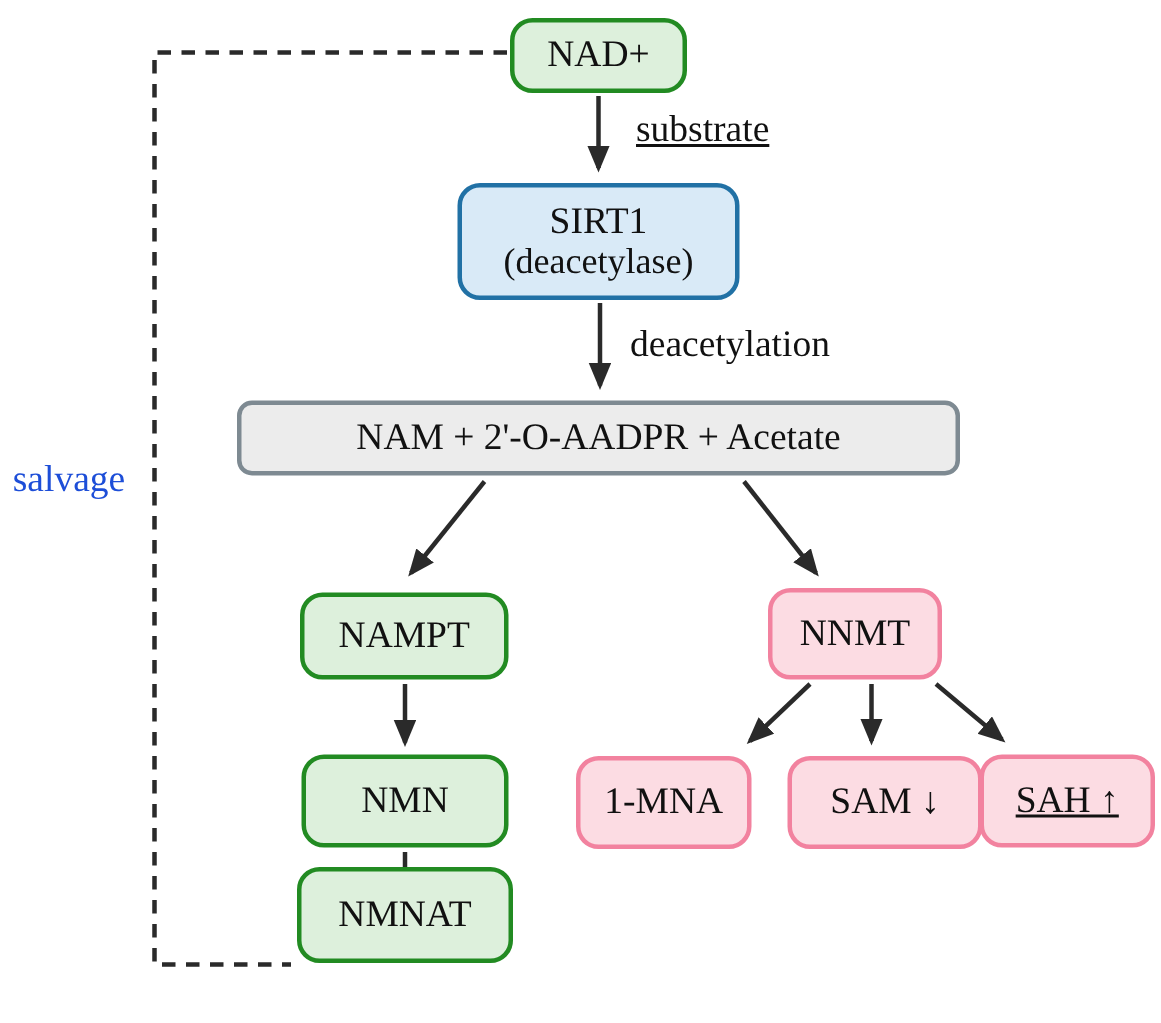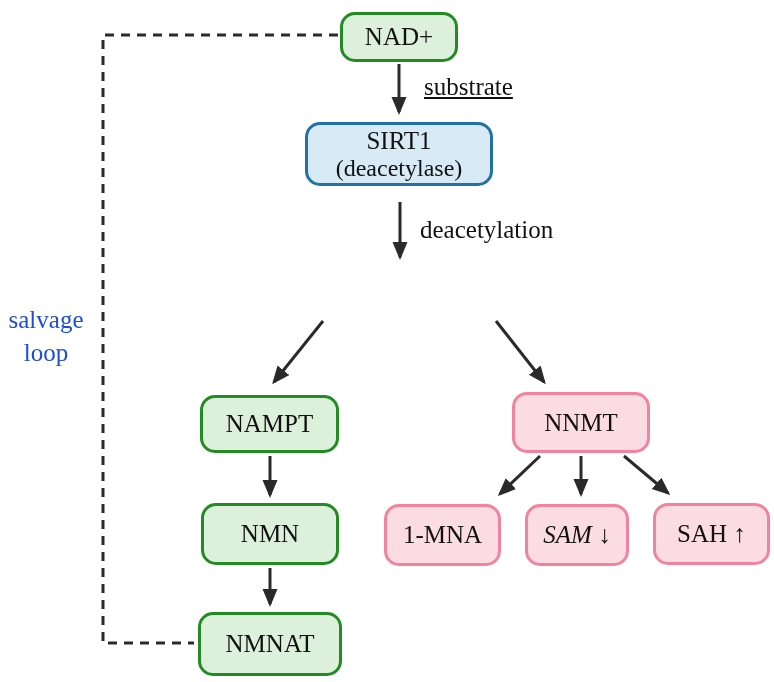--- a/index.html
+++ b/index.html
@@ -90,56 +90,58 @@
 
     <line x1="581" y1="456" x2="581" y2="494" stroke="#2a2a2a" stroke-width="3" marker-end="url(#ah)"></line>
 
     <line x1="624" y1="456" x2="668" y2="493" stroke="#2a2a2a" stroke-width="3" marker-end="url(#ah)"></line>
   </svg>
 
   <div class="node green" style="left:340px; top:12px; width:118px; height:50px;">
     <span>NAD+</span>
   </div>
 
-  <div class="node blue" style="left:305px; top:122px; width:188px; height:64px;text-align:right;">
+  <div class="node blue" style="left:305px; top:122px; width:188px; height:78px;text-align:right;">
     <span>SIRT1</span>
     <span class="sub">(deacetylase)</span>
   </div>
 
+  <div class="node gray" style="left:158px; top:267px; width:482px; height:50px;">
+    <span>NAM + 2'-O-AADPR + Acetate</span>
+  </div>
 
   <div class="node green" style="left:200px; top:395px; width:139px; height:58px;">
     <span>NAMPT</span>
   </div>
 
   <div class="node green" style="left:201px; top:503px; width:138px; height:62px;">
     <span>NMN</span>
   </div>
 
-  <div class="node green" style="left:198px; top:612px; width:144px; height:64px;">
+  <div class="node green" style="left:198px; top:578px; width:144px; height:64px;">
     <span>NMNAT</span>
   </div>
 
-  <div class="node pink" style="left:512px; top:392px; width:138px; height:61px;">
+  <div class="node pink" style="left:512px; top:392px; width:116px; height:61px;">
     <span>NNMT</span>
   </div>
 
   <div class="node pink" style="left:384px; top:504px; width:117px; height:62px;">
     <span>1-MNA</span>
   </div>
 
-  <div class="node pink" style="left:525px; top:504px; width:104px; height:62px;font-style:italic;">
+  <div class="node pink" style="left:525px; top:504px; width:130px; height:62px;">
     <span>SAM ↓</span>
   </div>
 
-  <div class="node pink" style="left:653px; top:503px; width:117px; height:62px;">
+  <div class="node pink" style="left:653px; top:503px; width:117px; height:62px;text-decoration:underline;">
     <span>SAH ↑</span>
   </div>
 
   <div class="edge-label" style="left:424px; top:73px;text-decoration:underline;">substrate</div>
 
   <div class="edge-label" style="left:420px; top:216px;">deacetylation</div>
 
   <div class="side-label">
     <div>salvage</div>
-    <div>loop</div>
   </div>
 
 </div>
 
 </body></html>

